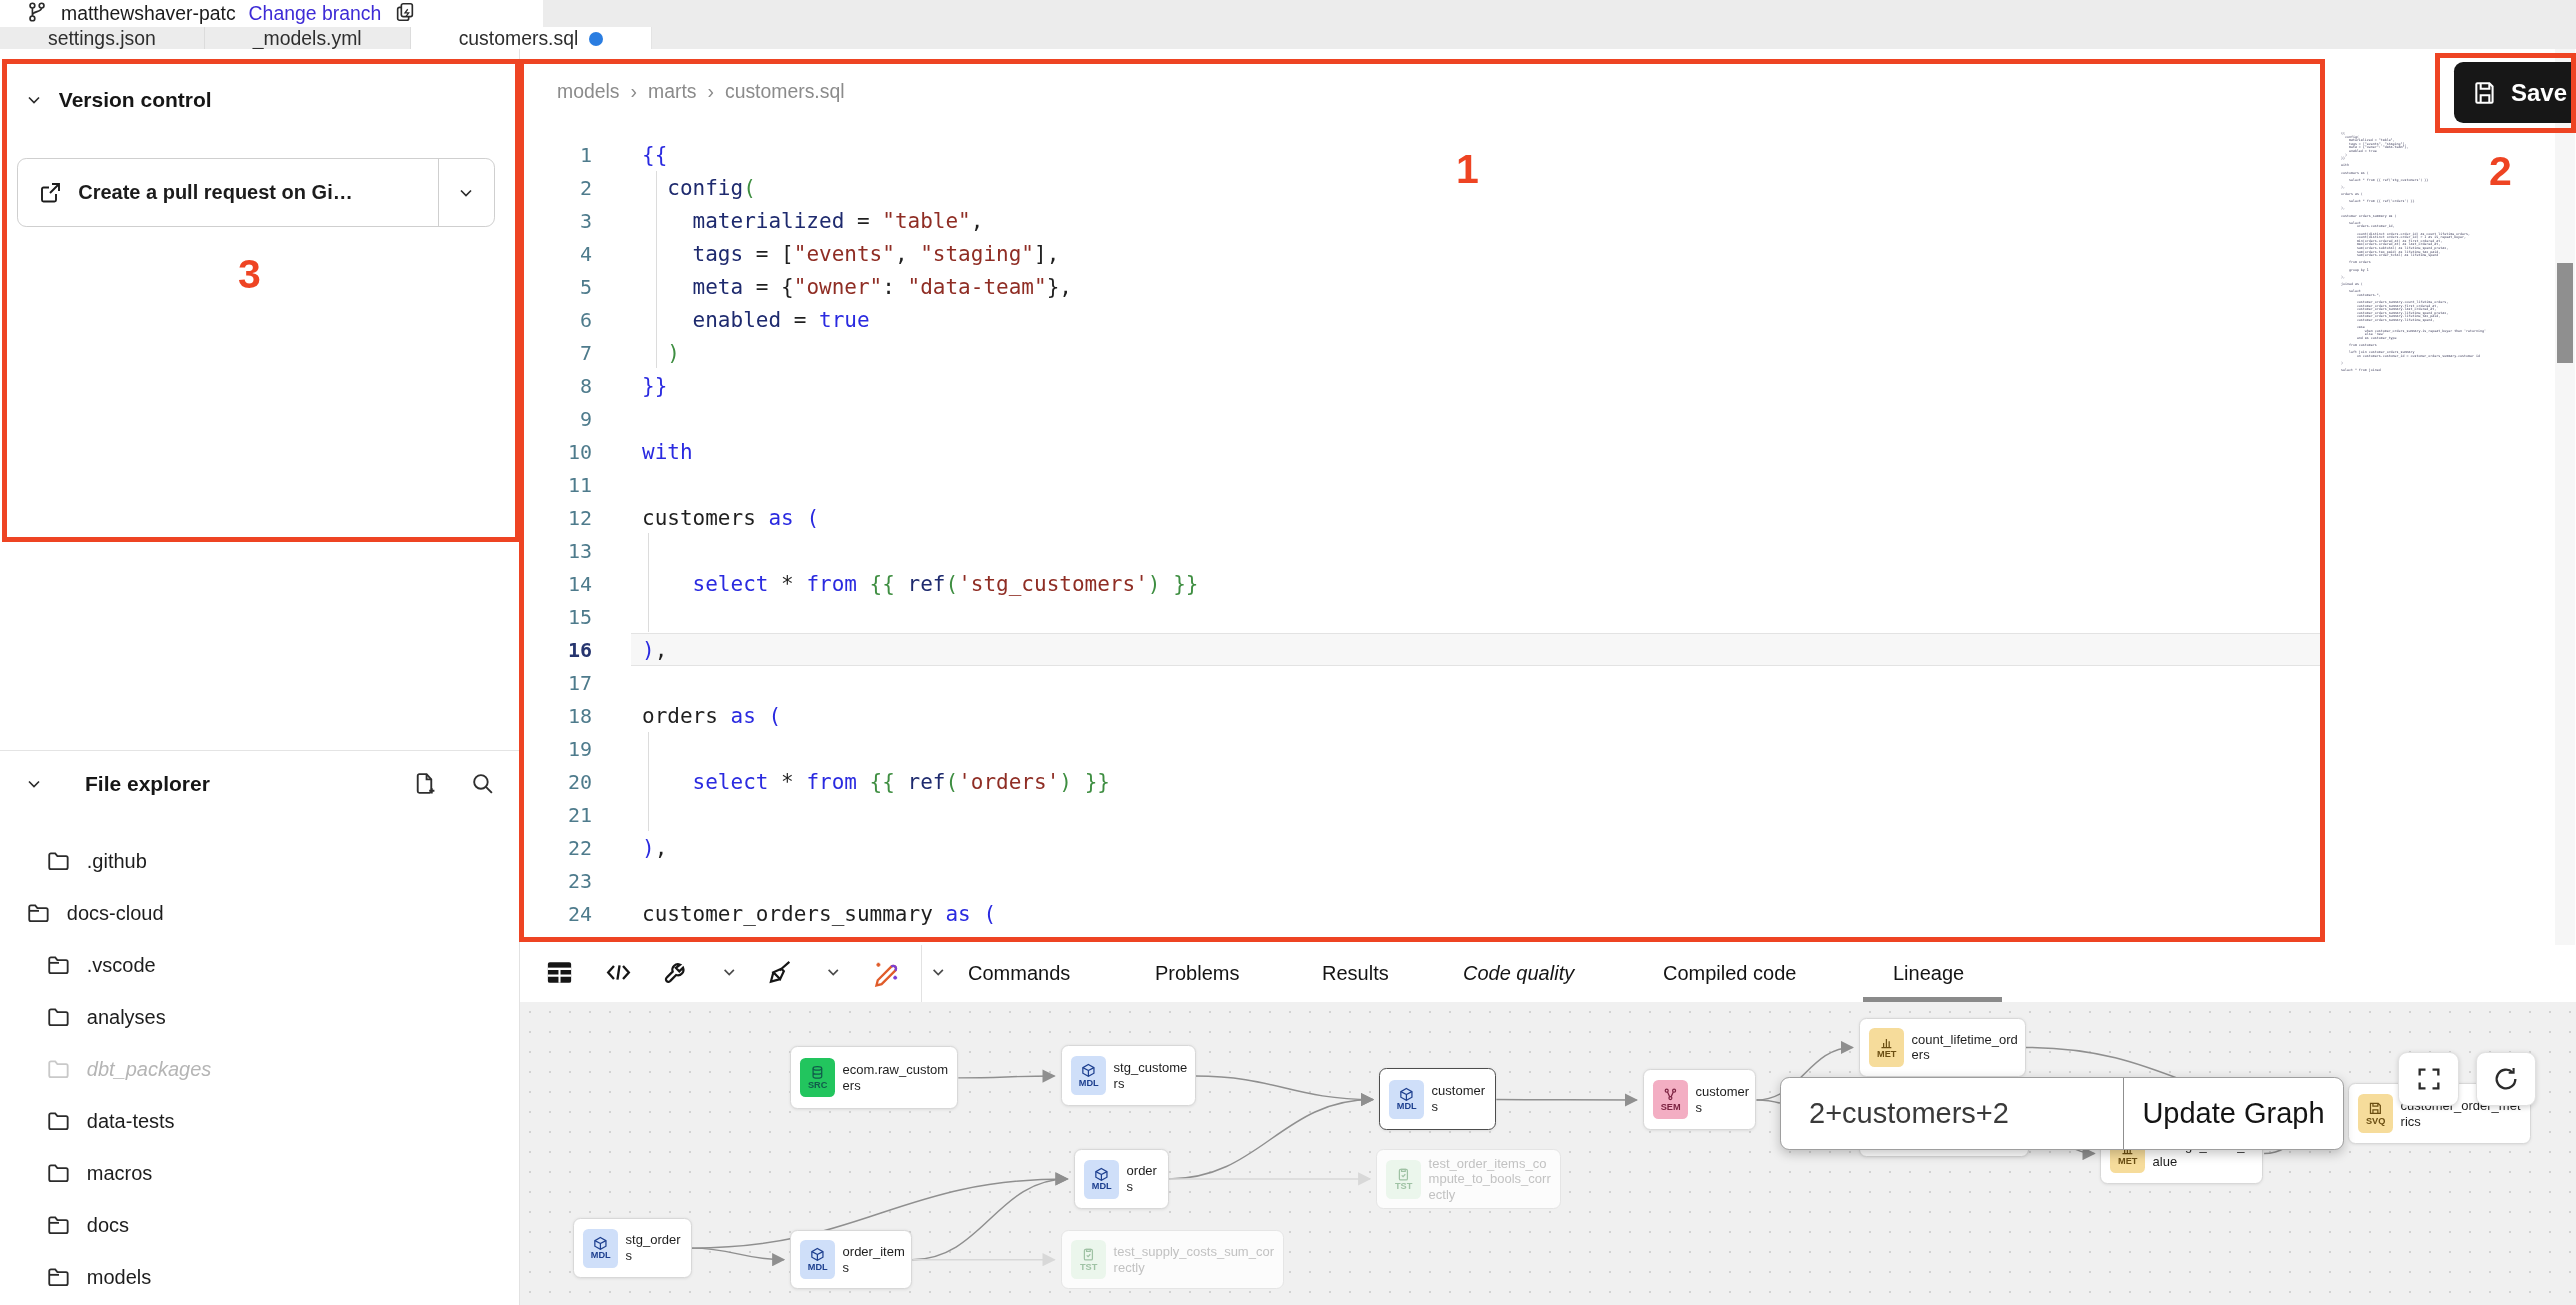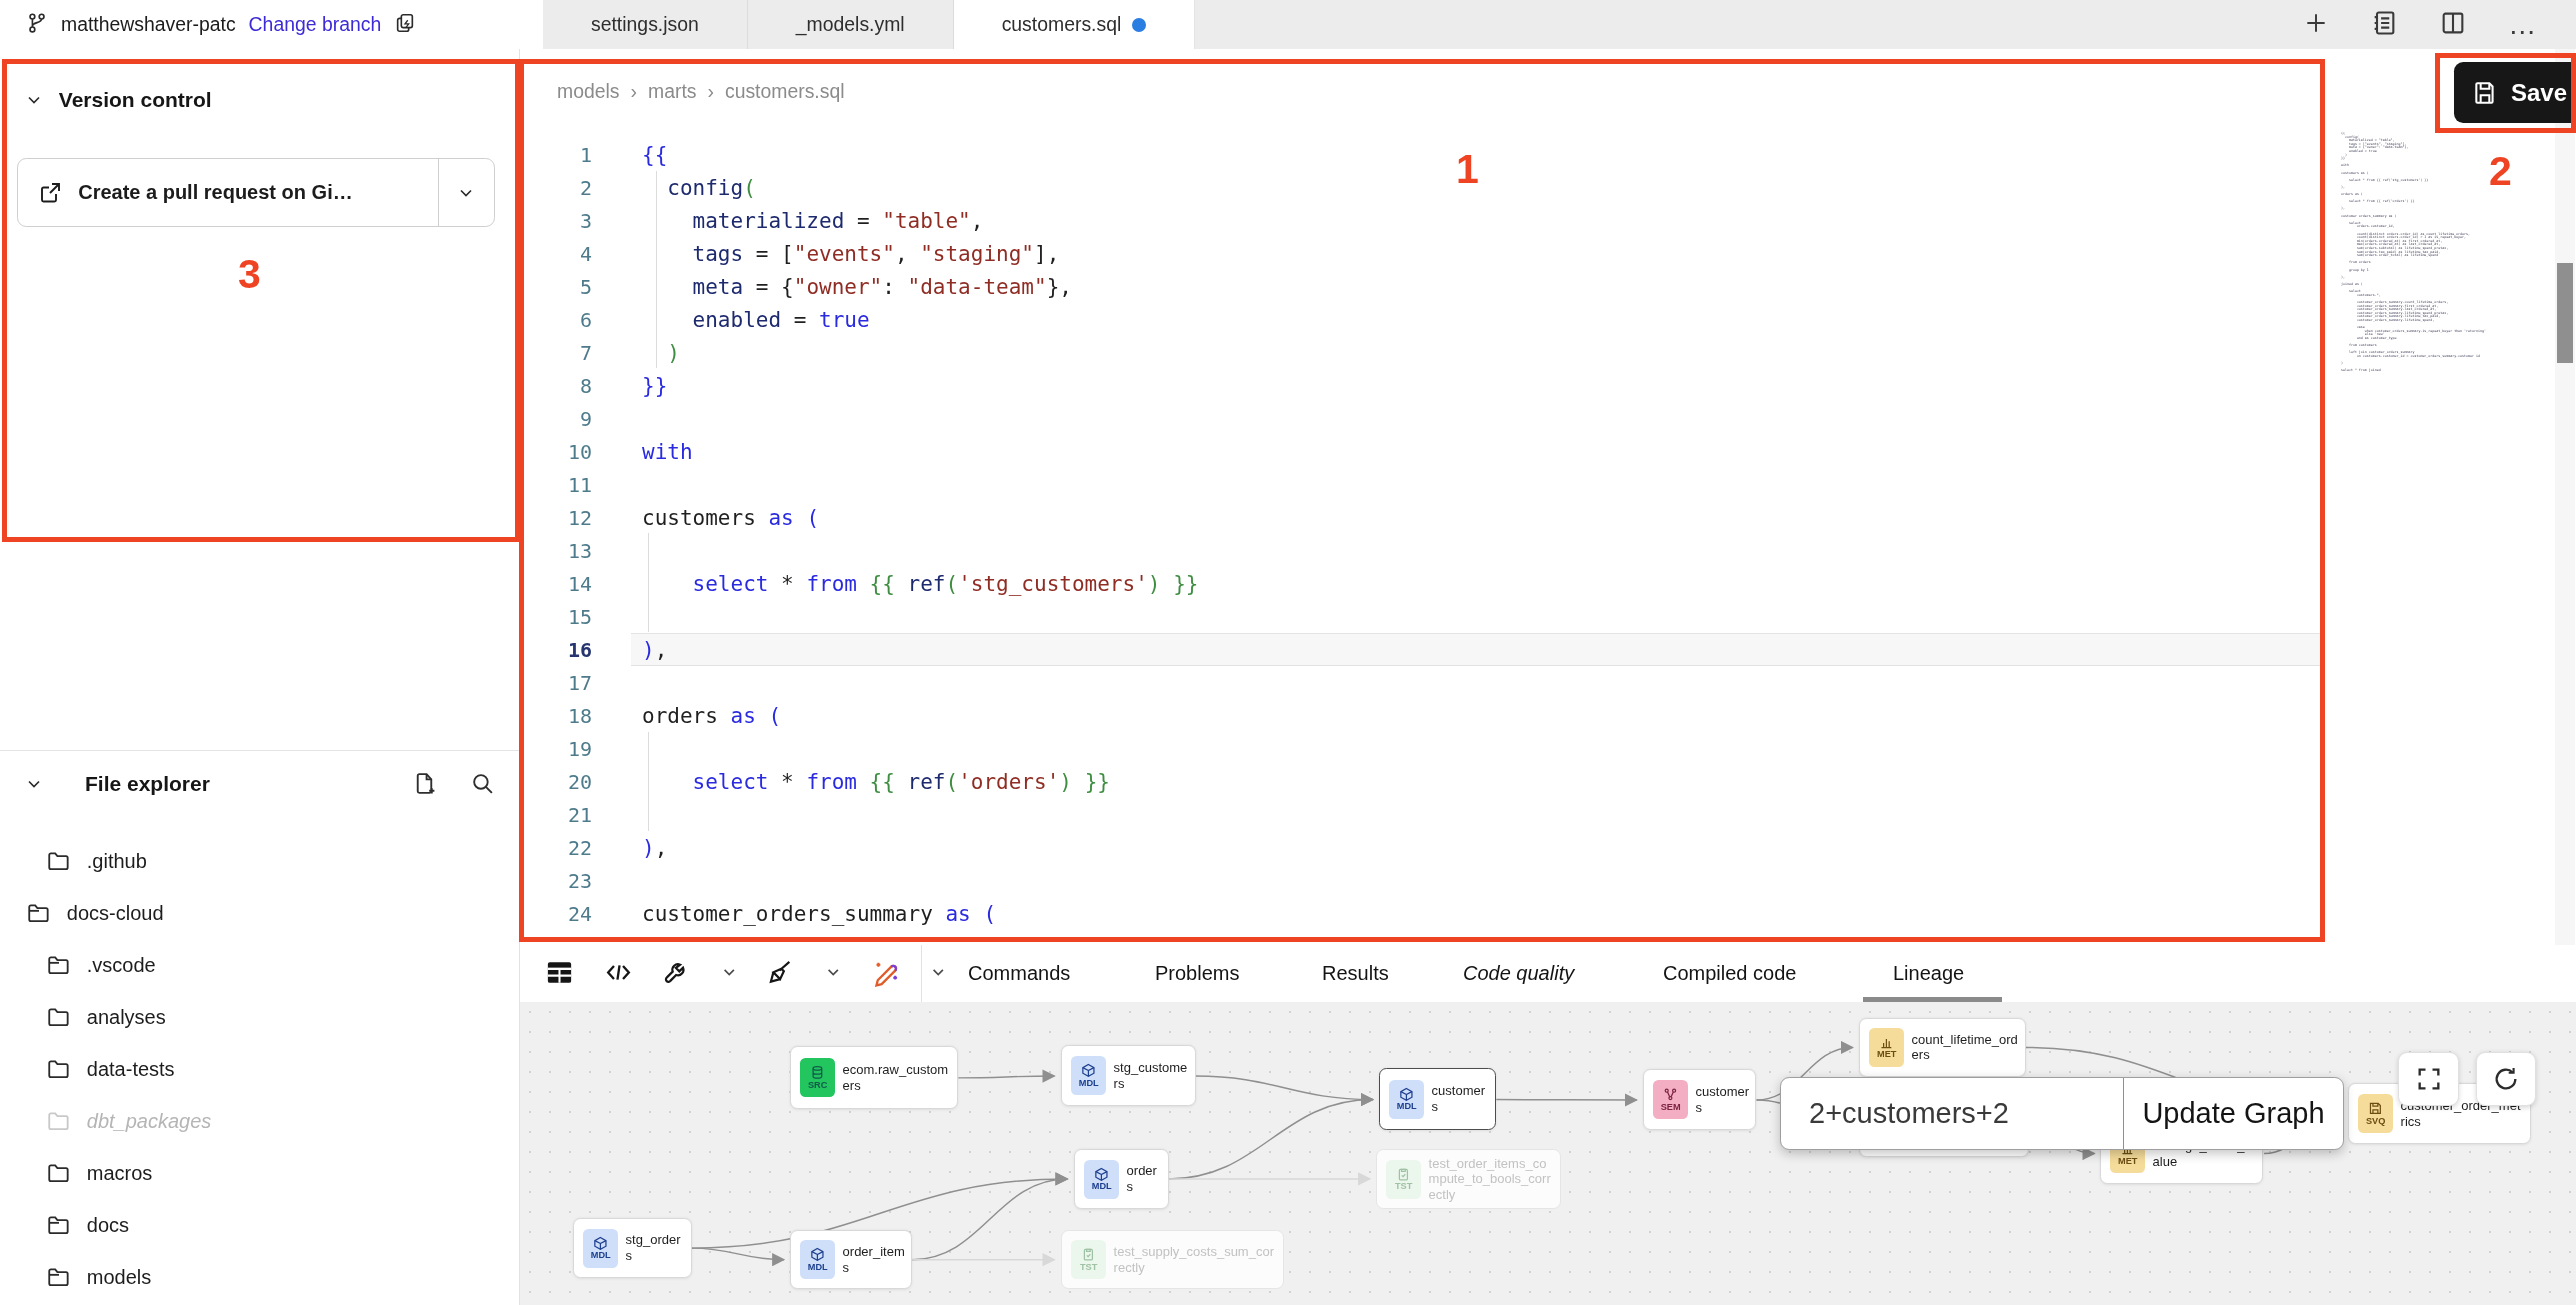--- a/index.html
+++ b/index.html
@@ -1,19 +1,19 @@
 <!DOCTYPE html>
 <html style="font-size:14.8px"><head>
 <meta charset="utf-8">
 <style>
   html,body{margin:0;width:2576px;height:1306px;overflow:hidden;background:#fff;
     font-family:"Liberation Sans",sans-serif;color:#1f1f1f;}
   
   #topbar{position:absolute;left:0;top:0;width:2576px;height:49px;background:#ececec;
-    border-bottom:0.9px solid #e0e0e0;display:flex;align-items:stretch;}
+    border-bottom:0.9px solid #e0e0e0;display:flex;align-items:stretch;flex-direction:column;}
   #branch-area{width:517px;background:#fff;display:flex;align-items:center;padding-left:26px;gap:13px;}
   #branch-name{font-size:19.4px;color:#1c1c1c;white-space:nowrap;overflow:hidden;max-width:198px;}
   #change-branch{font-size:19.4px;color:#3d2bd6;white-space:nowrap;cursor:pointer;}
   #tab-strip{display:flex;align-items:stretch;}
   .tab{display:flex;align-items:center;gap:11px;padding:0 48px;font-size:19.4px;color:#2e2e2e;
     border-right:0.9px solid #dcdcdc;background:#ececec;}
   .tab.active{background:#fff;border-right:0.9px solid #e4e4e4;}
   .dirty-dot{width:14px;height:14px;border-radius:50%;background:#2a7de1;}
   #topbar-icons{margin-left:auto;display:flex;align-items:center;gap:41px;padding-right:37px;color:#3a3a3a;}
   
@@ -217,35 +217,35 @@
         <span>.vscode</span>
       </div>
       <div class="tree-item depth1">
         <span style="display: flex;">
           <svg width="26" height="26" viewBox="0 0 24 24" fill="none" stroke="currentColor" stroke-width="1.7">
             <path d="M3 6.5A1.5 1.5 0 0 1 4.5 5h4l2 2.5h8A1.5 1.5 0 0 1 20 9v9a1.5 1.5 0 0 1-1.5 1.5h-14A1.5 1.5 0 0 1 3 18z"></path>
           </svg>
         </span>
         <span>analyses</span>
       </div>
+      <div class="tree-item depth1 muted">
+        <span style="display: flex;">
+          <svg width="26" height="26" viewBox="0 0 24 24" fill="none" stroke="currentColor" stroke-width="1.7">
+            <path d="M3 6.5A1.5 1.5 0 0 1 4.5 5h4l2 2.5h8A1.5 1.5 0 0 1 20 9v9a1.5 1.5 0 0 1-1.5 1.5h-14A1.5 1.5 0 0 1 3 18z"></path>
+          </svg>
+        </span>
+        <span>dbt_packages</span>
+      </div>
       <div class="tree-item depth1">
         <span style="display: flex;">
           <svg width="26" height="26" viewBox="0 0 24 24" fill="none" stroke="currentColor" stroke-width="1.7">
             <path d="M3 6.5A1.5 1.5 0 0 1 4.5 5h4l2 2.5h8A1.5 1.5 0 0 1 20 9v9a1.5 1.5 0 0 1-1.5 1.5h-14A1.5 1.5 0 0 1 3 18z"></path>
           </svg>
         </span>
         <span>data-tests</span>
-      </div>
-      <div class="tree-item depth1 muted">
-        <span style="display: flex;">
-          <svg width="26" height="26" viewBox="0 0 24 24" fill="none" stroke="currentColor" stroke-width="1.7">
-            <path d="M3 6.5A1.5 1.5 0 0 1 4.5 5h4l2 2.5h8A1.5 1.5 0 0 1 20 9v9a1.5 1.5 0 0 1-1.5 1.5h-14A1.5 1.5 0 0 1 3 18z"></path>
-          </svg>
-        </span>
-        <span>dbt_packages</span>
       </div>
       <div class="tree-item depth1">
         <span style="display: flex;">
           <svg width="26" height="26" viewBox="0 0 24 24" fill="none" stroke="currentColor" stroke-width="1.7">
             <path d="M3 6.5A1.5 1.5 0 0 1 4.5 5h4l2 2.5h8A1.5 1.5 0 0 1 20 9v9a1.5 1.5 0 0 1-1.5 1.5h-14A1.5 1.5 0 0 1 3 18z"></path>
           </svg>
         </span>
         <span>macros</span>
       </div>
       <div class="tree-item depth1">

